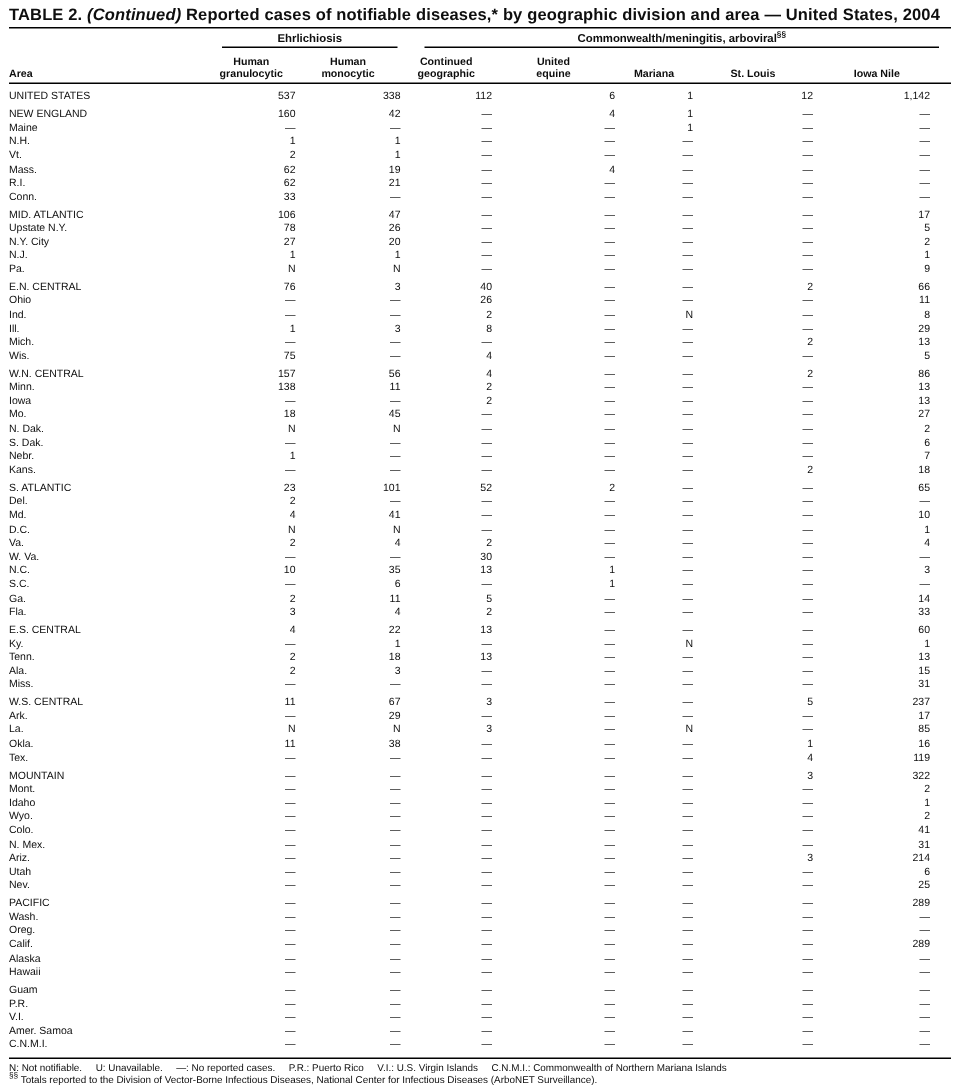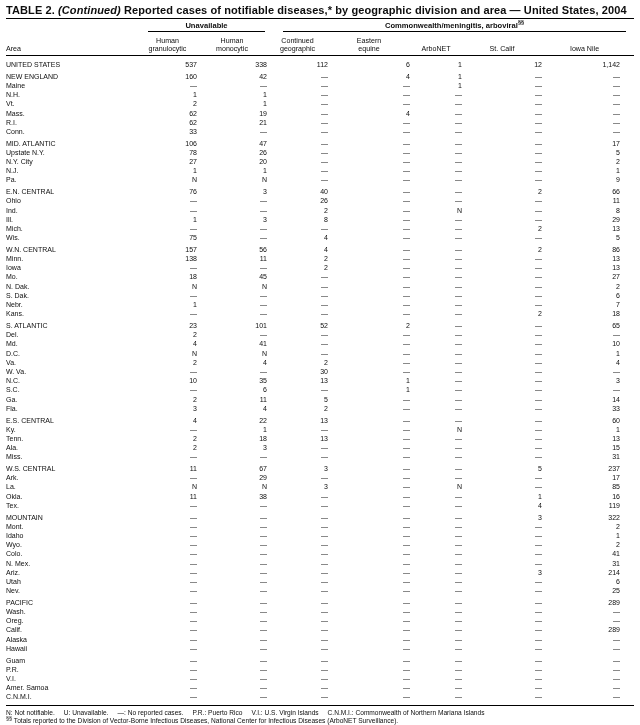--- a/index.html
+++ b/index.html
@@ -21,21 +21,21 @@
   
   .group-row{margin-top:2px;}
   .group-cell{font-size:7.6px;font-weight:bold;text-align:center;line-height:9px;}
   .g1{grid-column:2 / span 2;padding:0 2px 1px 10px;}
   .g2{grid-column:4 / span 5;padding:0 1px 1px 16px;}
   .g-inner{display:block;border-bottom:1px solid #000;padding-bottom:1px;}
   sup{font-size:5.5px;vertical-align:super;line-height:0;}
   
   .col-row{border-bottom:1.6px solid #000;padding-bottom:2px;}
   .col-cell{
-    font-size:7.1px;font-weight:normal;line-height:8.2px;text-align:center;
+    font-size:7.1px;font-weight:bold;line-height:8.2px;text-align:center;
     display:flex;flex-direction:column;justify-content:flex-end;align-items:center;
     padding-top:2px;min-height:18px;
   }
   .area-h{align-items:flex-start;text-align:right;}
   
   .tbody{padding-top:4px;border-bottom:1.2px solid #000;padding-bottom:3px;}
   .section{margin-top:0;}
   .section + .section{margin-top:2.5px;}
   .row{line-height:9.2px;}
   .cell{font-size:7px;text-align:right;white-space:nowrap;}
@@ -54,21 +54,21 @@
 
   <div class="title">
     <span>TABLE 2.</span>
     <span class="cont">(Continued)</span>
     <span>Reported cases of notifiable diseases,* by geographic division and area — United States, 2004</span>
   </div>
 
   <div class="grid group-row">
     <div></div>
     <div class="group-cell g1">
-      <span class="g-inner"><span>Unavailable</span></span>
+      <span class="g-inner"><span>Ehrlichiosis</span></span>
     </div>
     <div class="group-cell g2">
       <span class="g-inner"><span>Commonwealth/meningitis, arboviral</span><sup>§§</sup></span>
     </div>
   </div>
 
   <div class="grid col-row">
     <div class="col-cell area-h">Area</div>
     <div class="col-cell">
       <div>Human</div>
@@ -76,28 +76,28 @@
     </div>
     <div class="col-cell">
       <div>Human</div>
       <div>monocytic</div>
     </div>
     <div class="col-cell">
       <div>Continued</div>
       <div>geographic</div>
     </div>
     <div class="col-cell">
-      <div>Eastern</div>
+      <div>United</div>
       <div>equine</div>
     </div>
     <div class="col-cell">
-      <div>ArboNET</div>
+      <div>Mariana</div>
     </div>
     <div class="col-cell">
-      <div>St. Calif</div>
+      <div>St. Louis</div>
     </div>
     <div class="col-cell">
       <div>Iowa Nile</div>
     </div>
   </div>
 
   <div class="tbody" id="tbody">
       <div class="section">
         <div class="grid row">
           <div class="area-cell">UNITED STATES</div>

